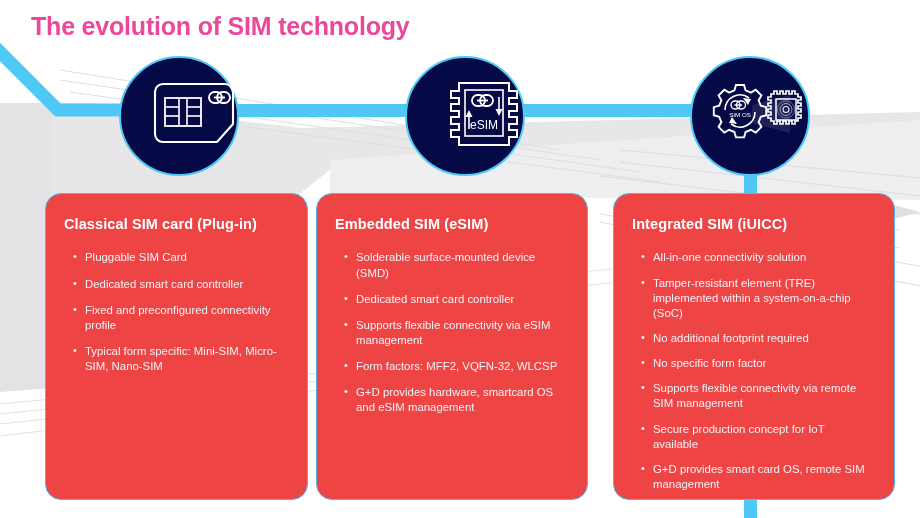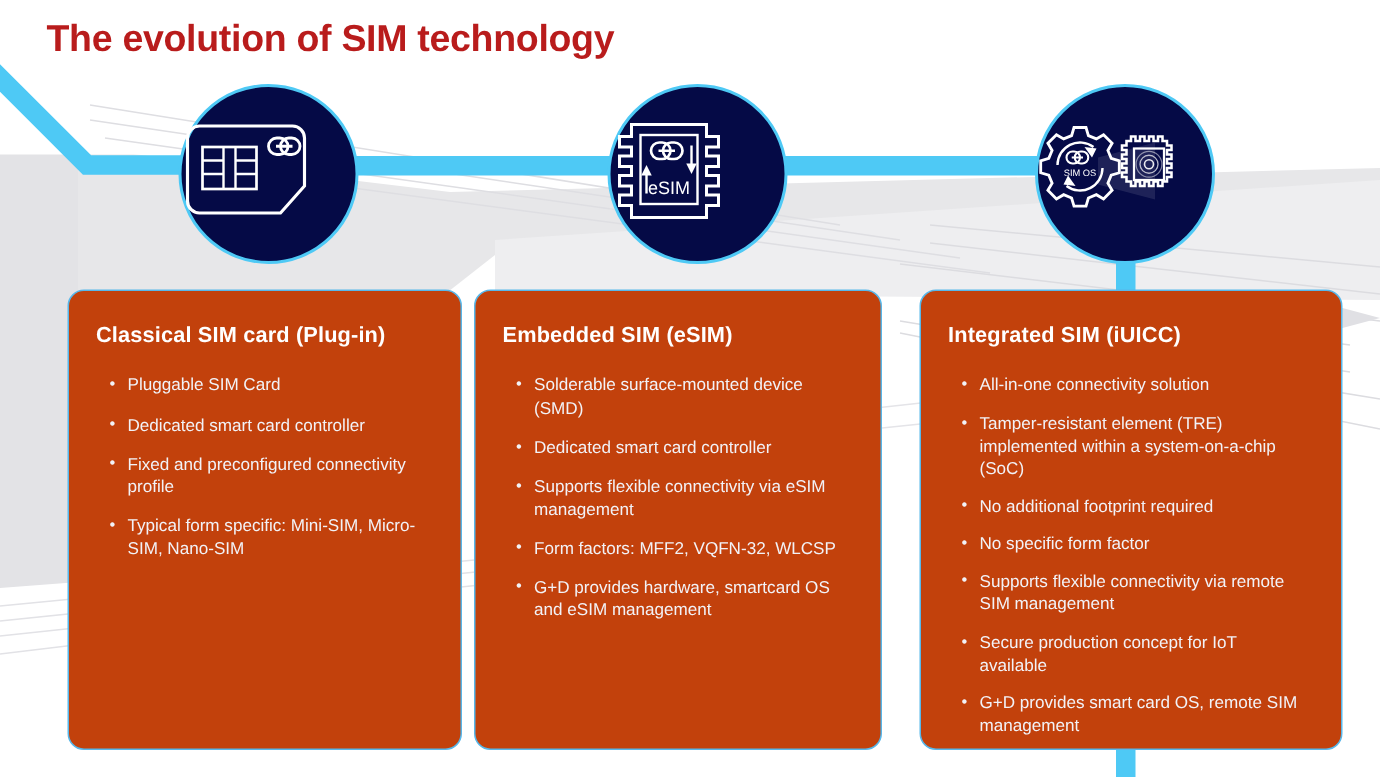--- a/index.html
+++ b/index.html
@@ -9,38 +9,38 @@
     font-family:"Liberation Sans","DejaVu Sans",sans-serif;
   }
   #stage{position:absolute;inset:0;width:920px;height:518px;overflow:hidden;}
 
   
   .bg-layer{position:absolute;inset:0;width:920px;height:518px;}
 
   
   .title{
     position:absolute;left:31px;top:12px;
-    font-size:25px;font-weight:bold;color:#b91c1c;
+    font-size:25px;font-weight:bold;color:#ec4899;
     letter-spacing:-0.2px;white-space:nowrap;
   }
 
   
   .circle{
     position:absolute;width:120px;height:120px;border-radius:50%;
     background:#050a46;border:2px solid #4ec9f5;box-sizing:border-box;
-    display:flex;align-items:center;justify-content:flex-start;
+    display:flex;align-items:center;justify-content:flex-end;
   }
   #circle-1{left:119px;top:56px;}
   #circle-2{left:405px;top:56px;}
   #circle-3{left:690px;top:56px;}
 
   
   .card{
     position:absolute;top:193px;
-    background:#c2410c;border:1.4px solid #57b7ea;border-radius:11px;
+    background:#ef4444;border:1.4px solid #57b7ea;border-radius:16px;
     box-sizing:border-box;color:#ffffff;
     padding:22px 18px 16px 18px;
   }
   #card-1{left:45px;width:263px;height:307px;}
   #card-2{left:316px;width:272px;height:307px;}
   #card-3{left:613px;width:282px;height:307px;}
 
   .card-title{
     font-size:14.5px;font-weight:bold;color:#ffffff;
     margin:0 0 17px 0;line-height:1.2;letter-spacing:0.1px;

